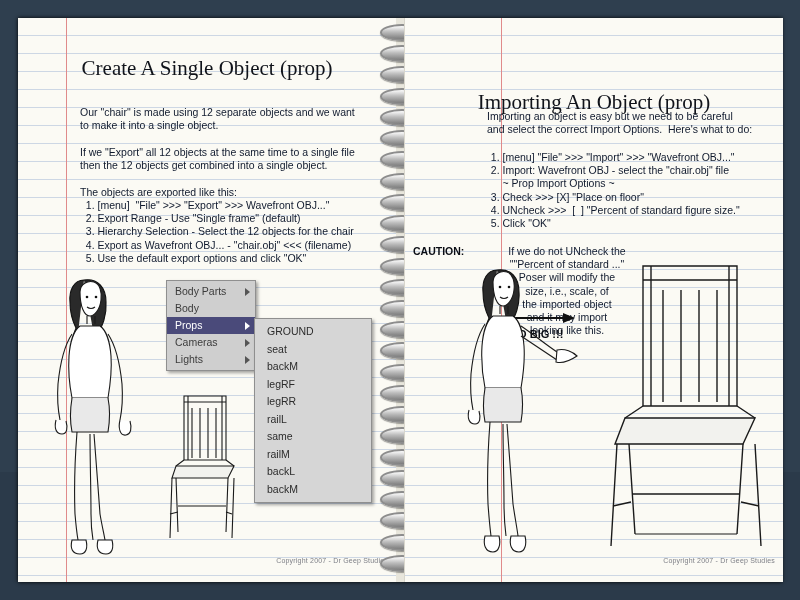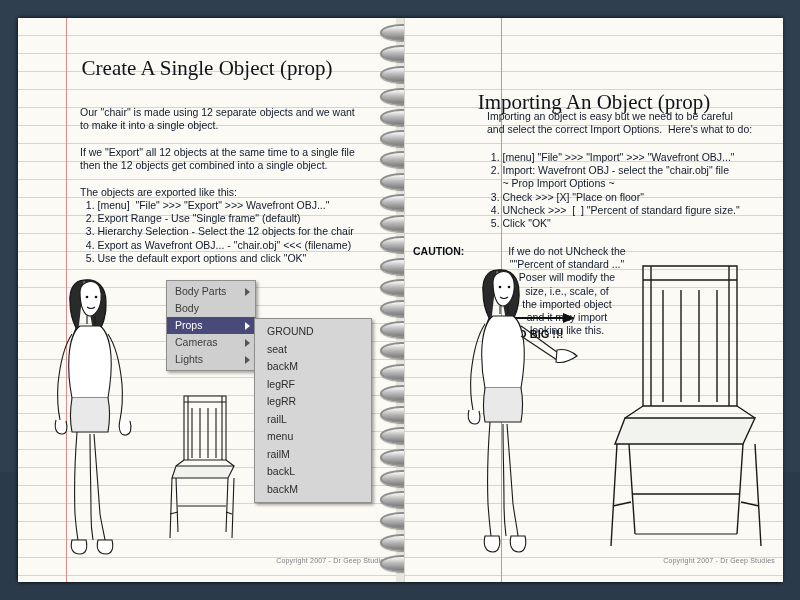--- a/index.html
+++ b/index.html
@@ -318,21 +318,21 @@
         </div>
       </div>
 
       <div class="submenu">
         <div class="submenu-item">GROUND</div>
         <div class="submenu-item">seat</div>
         <div class="submenu-item">backM</div>
         <div class="submenu-item">legRF</div>
         <div class="submenu-item">legRR</div>
         <div class="submenu-item">railL</div>
-        <div class="submenu-item">menu</div>
+        <div class="submenu-item">same</div>
         <div class="submenu-item">railM</div>
         <div class="submenu-item">backL</div>
         <div class="submenu-item">backM</div>
       </div>
 
       <div class="copyright">Copyright 2007 - Dr Geep Studies</div>
     </div>
 
     <div class="spine"></div>
     <div class="spiral" id="spiral">

